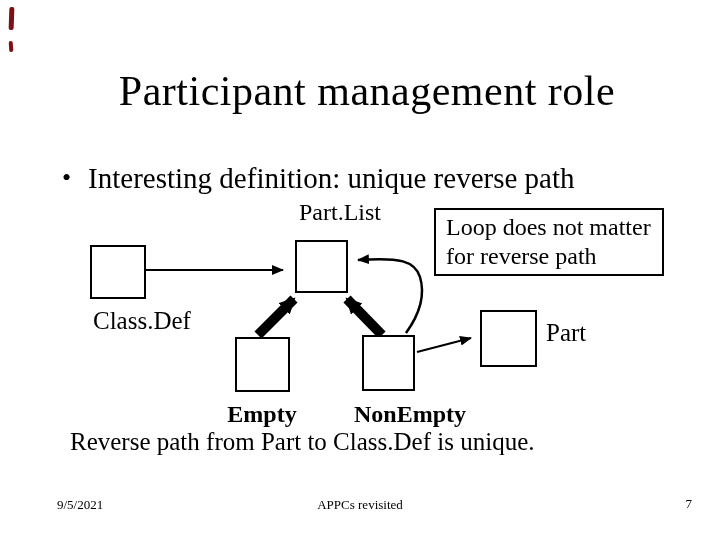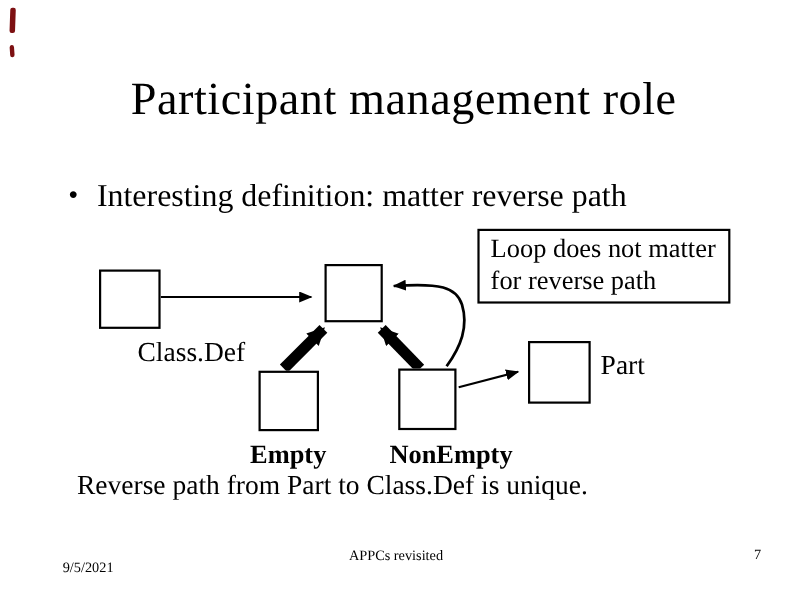--- a/index.html
+++ b/index.html
@@ -35,57 +35,57 @@
     border:2px solid #000;box-sizing:border-box;
   }
   .box-classdef{left:90px;top:245px;width:56px;height:54px;}
   .box-partlist{left:295px;top:240px;width:53px;height:53px;}
   .box-empty{left:235px;top:337px;width:55px;height:55px;}
   .box-nonempty{left:362px;top:335px;width:53px;height:56px;}
   .box-part{left:480px;top:310px;width:57px;height:57px;}
 
   .dlabel{position:absolute;font-size:24px;line-height:1.1;white-space:nowrap;}
   .lbl-partlist{left:299px;top:199px;}
-  .lbl-classdef{left:93px;top:307px;font-size:25px;margin-left:32px;}
+  .lbl-classdef{left:93px;top:307px;font-size:25px;}
   .lbl-part{left:546px;top:319px;font-size:25px;text-align:right;}
   .lbl-empty{left:262px;top:401px;transform:translateX(-50%);font-weight:bold;}
   .lbl-nonempty{left:410px;top:401px;transform:translateX(-50%);font-weight:bold;}
 
   .callout{
     position:absolute;left:434px;top:208px;width:230px;height:68px;
     border:2px solid #000;box-sizing:border-box;
     padding:3px 6px 16px 10px;
     font-size:24px;line-height:29px;
   }
   .callout span{display:block;}
 
   .caption{
     position:absolute;left:70px;top:428px;
     font-size:25px;white-space:nowrap;
   }
 
-  .footer-date{position:absolute;left:57px;top:497px;font-size:13px;margin-top:11px;}
+  .footer-date{position:absolute;left:57px;top:497px;font-size:13px;}
   .footer-center{position:absolute;left:360px;top:497px;transform:translateX(-50%);font-size:13px;}
   .footer-page{position:absolute;right:28px;top:496px;font-size:13px;}
 
   svg.arrows{position:absolute;left:0;top:0;pointer-events:none;}
 </style>
 </head>
 <body>
 
 <div class="slide">
 
   <div class="pen-mark m1"></div>
   <div class="pen-mark m2"></div>
 
   <div class="title">Participant management role</div>
 
   <div class="bullet-line">
     <span class="bullet-marker">•</span>
-    <span>Interesting definition: matter reverse path</span>
+    <span>Interesting definition: unique reverse path</span>
   </div>
 
   <svg class="arrows" width="720" height="540" viewBox="0 0 720 540">
     <defs>
       <marker id="arrowThin" markerUnits="userSpaceOnUse" markerWidth="13" markerHeight="11" refX="11" refY="5" orient="auto">
         <path d="M0,0 L12,5 L0,10 z" fill="#000"></path>
       </marker>
       <marker id="arrowThick" markerUnits="userSpaceOnUse" markerWidth="19" markerHeight="19" refX="14" refY="8" orient="auto">
         <path d="M0,0 L16,8 L0,16 z" fill="#000"></path>
       </marker>
@@ -96,20 +96,21 @@
     <path d="M406,333 C419,315 426,297 420,277 C415,261 400,257 358,260" stroke="#000" stroke-width="2.5" fill="none" marker-end="url(#arrowThin)"></path>
     <path d="M417,352 L471,338" stroke="#000" stroke-width="2" fill="none" marker-end="url(#arrowThin)"></path>
   </svg>
 
   <div class="dbox box-classdef"></div>
   <div class="dbox box-partlist"></div>
   <div class="dbox box-empty"></div>
   <div class="dbox box-nonempty"></div>
   <div class="dbox box-part"></div>
 
+  <div class="dlabel lbl-partlist">Part.List</div>
   <div class="dlabel lbl-classdef">Class.Def</div>
   <div class="dlabel lbl-part">Part</div>
   <div class="dlabel lbl-empty">Empty</div>
   <div class="dlabel lbl-nonempty">NonEmpty</div>
 
   <div class="callout">
     <span>Loop does not matter</span>
     <span>for reverse path</span>
   </div>
 

